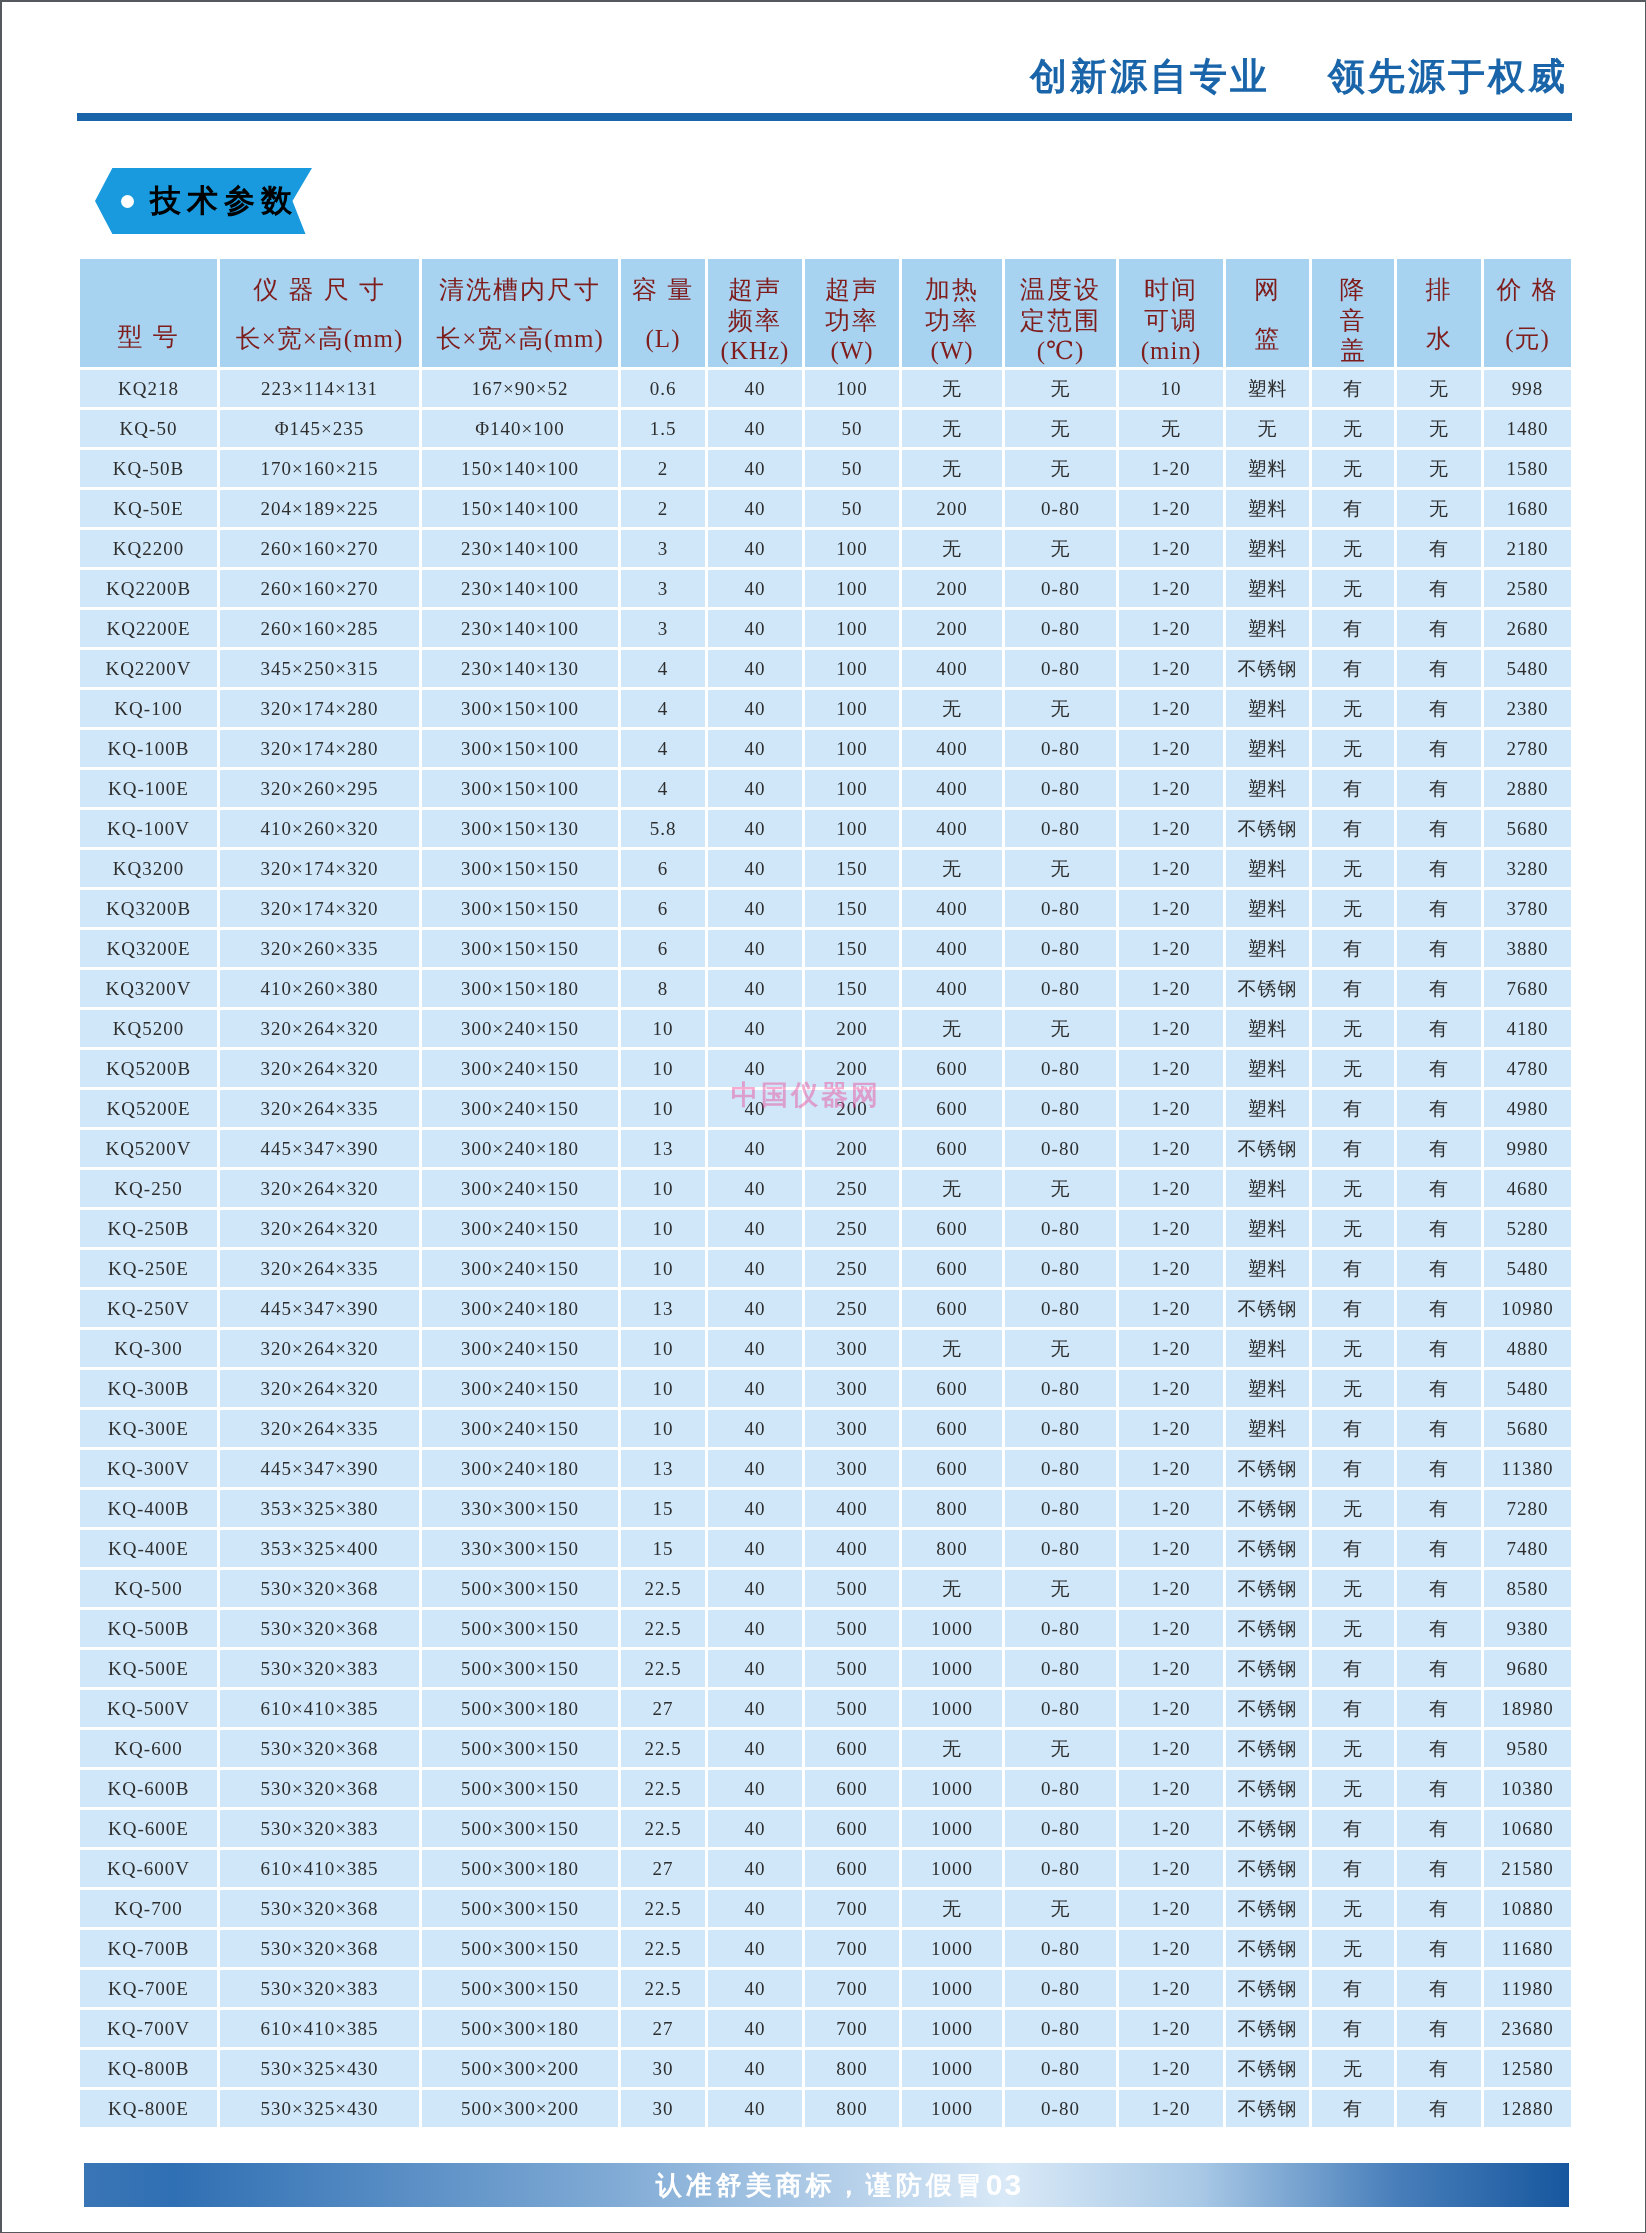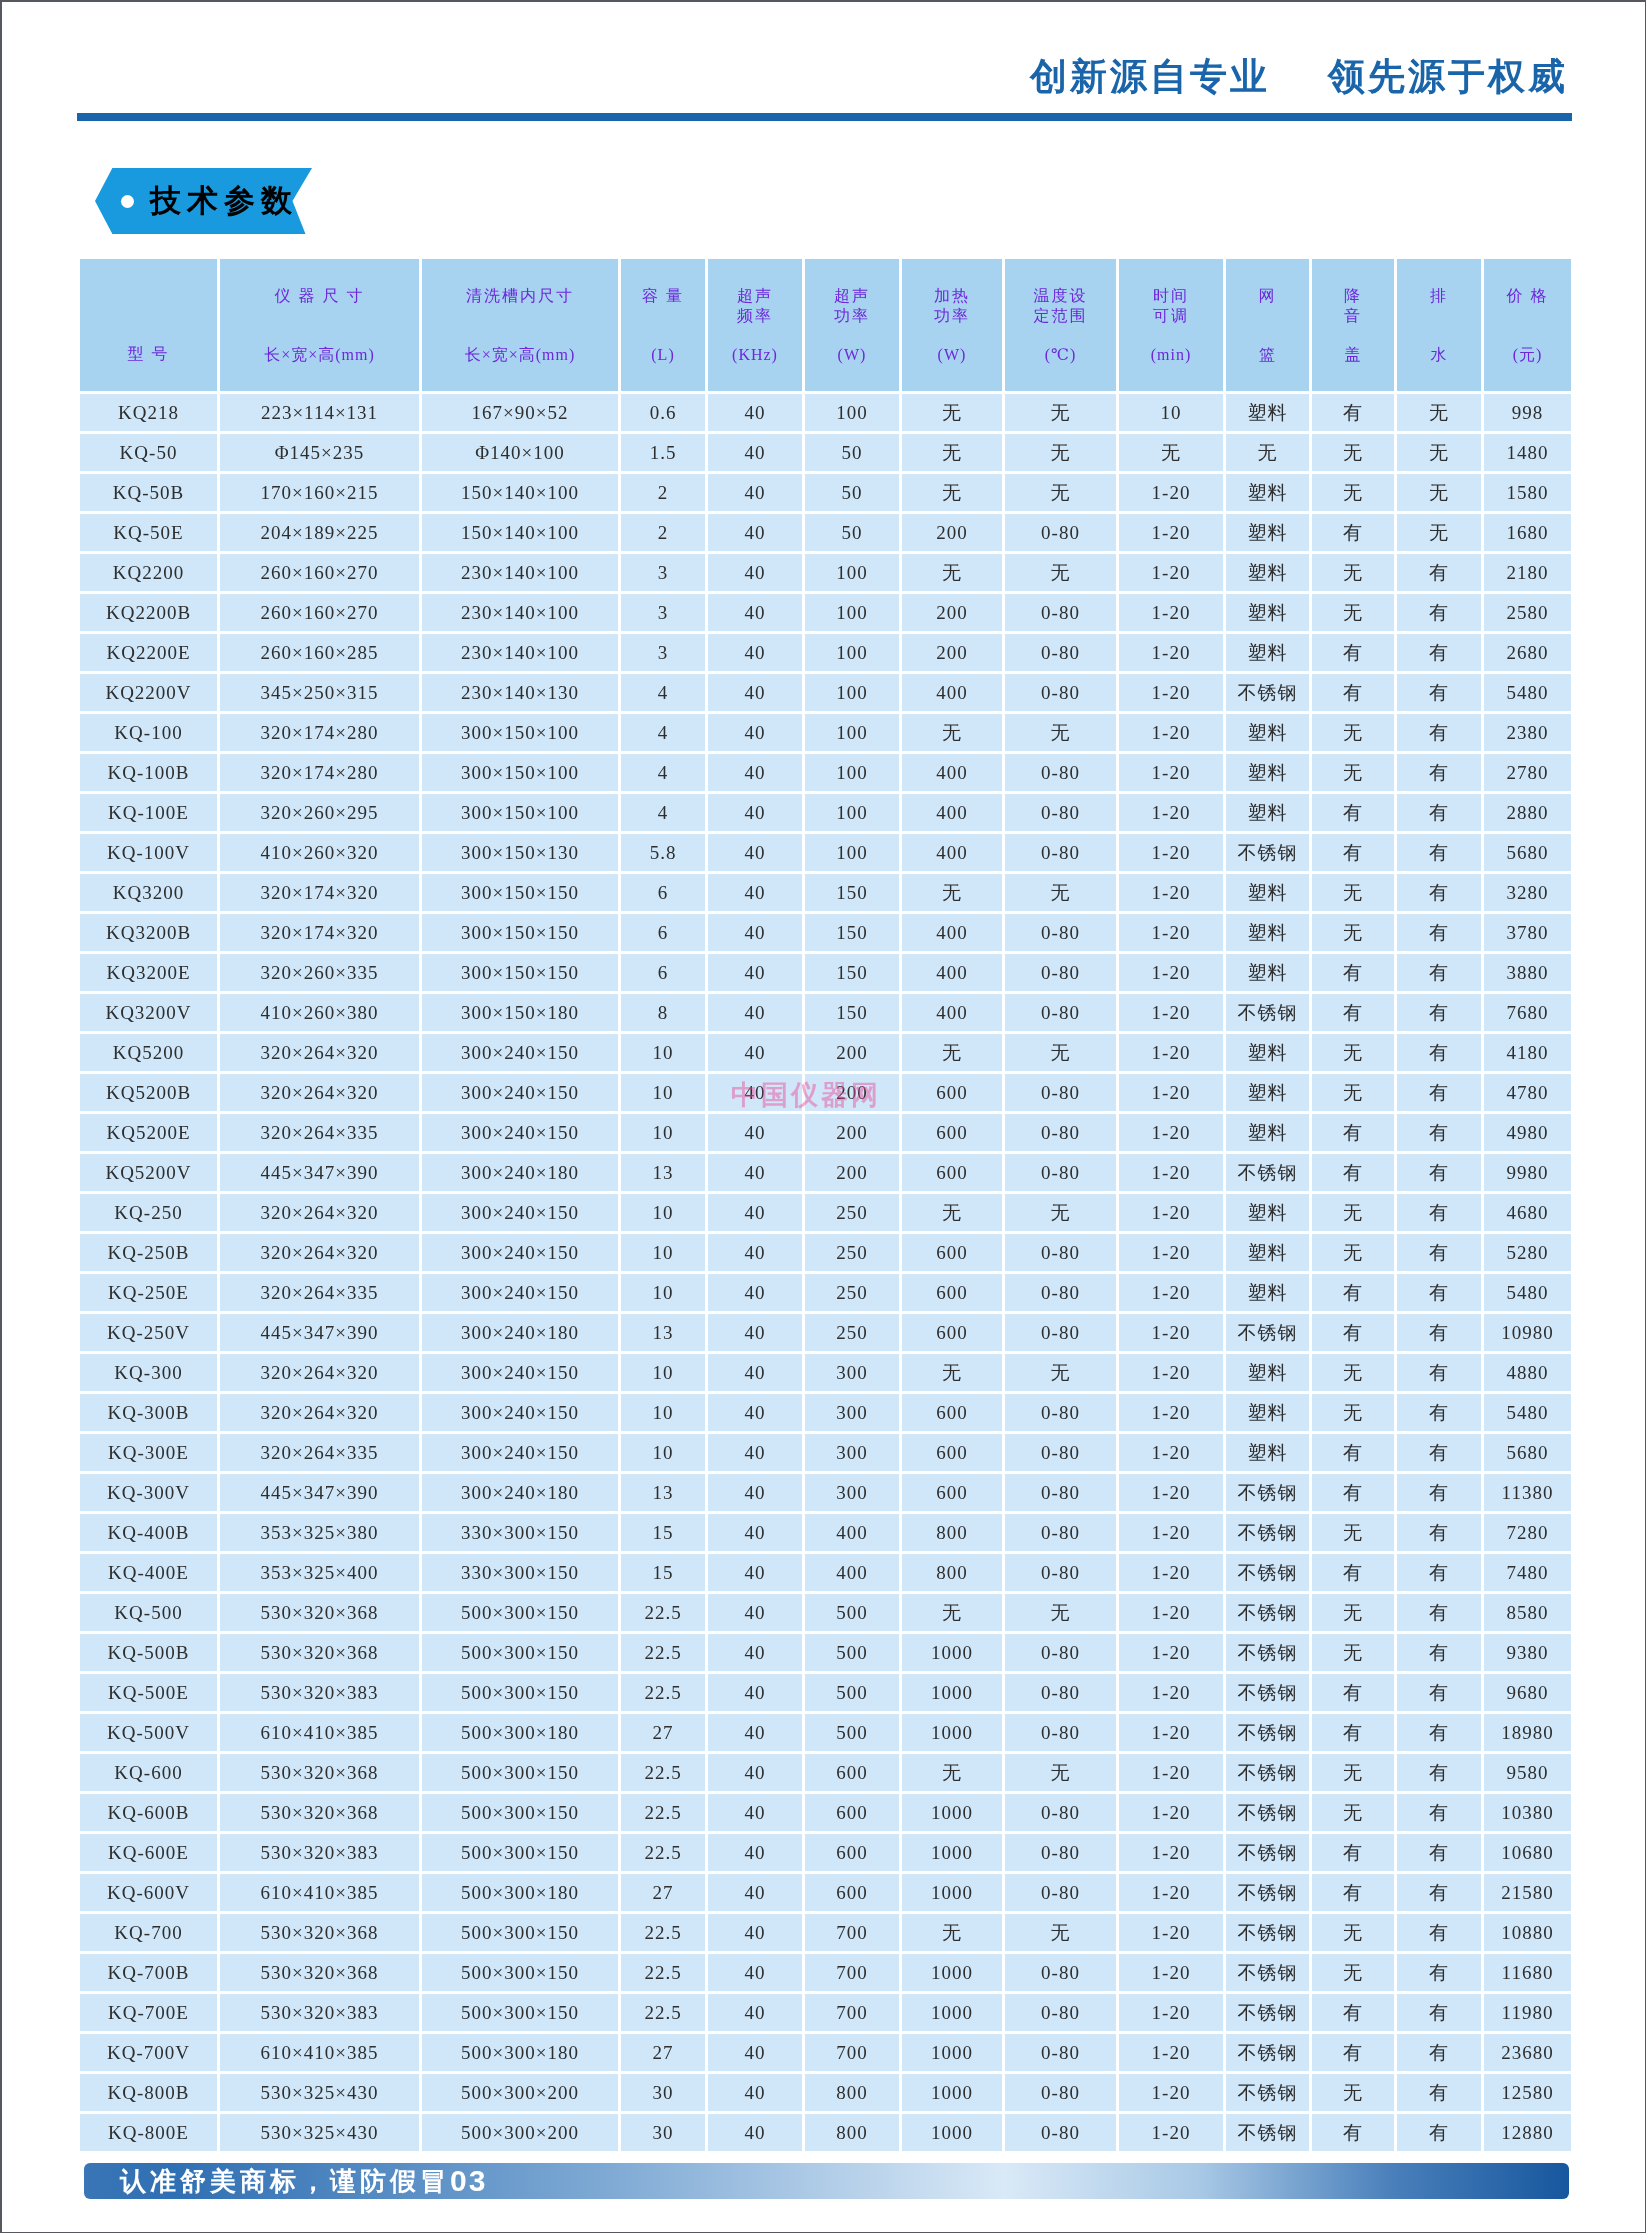--- a/index.html
+++ b/index.html
@@ -56,22 +56,22 @@
   .spec-table col.c5{width:94px}
   .spec-table col.c6{width:100px}
   .spec-table col.c7{width:111px}
   .spec-table col.c8{width:104px}
   .spec-table col.c9{width:83px}
   .spec-table col.c10{width:82px}
   .spec-table col.c11{width:84px}
   .spec-table col.c12{width:87px}
   .spec-table th{
     background:#a7d3f0;
-    height:100px;padding:16px;
-    font-weight:normal;font-size:16px;color:#6d28d9;
+    height:100px;padding:4px;
+    font-weight:normal;font-size:25px;color:#7f1d1d;
     vertical-align:middle;
   }
   .th-inner{
     display:flex;flex-direction:column;justify-content:space-between;
     height:78px;padding:11px 0;
   }
   .th-inner.center{justify-content:flex-end;}
   .th-label{display:flex;flex-direction:column;line-height:1.25;letter-spacing:2px;}
   .th-unit{line-height:1.1;letter-spacing:1px;}
   .spec-table td{
@@ -85,26 +85,25 @@
   
   .watermark{
     position:absolute;left:729px;top:1075px;
     font-family:"Liberation Sans","DejaVu Sans",sans-serif;
     font-size:27px;font-weight:bold;color:#ec4899;opacity:.45;
     letter-spacing:3px;white-space:nowrap;
   }
   
   .footer-bar{
     position:absolute;left:82px;top:2161px;
-    width:1485px;height:36px;
+    width:1485px;height:44px;
     background:linear-gradient(90deg,#3a76b6 0%,#2f6fb3 6%,#7ea9d4 35%,#d9e9f7 62%,#a9c9e6 75%,#4a80bb 88%,#17579e 100%);
-    display:flex;align-items:center;justify-content:flex-start;
+    display:flex;align-items:center;justify-content:center;
     font-family:"Liberation Sans","DejaVu Sans",sans-serif;
     color:#ffffff;
-    border-radius:6px;
   }
   .footer-text{
     font-weight:800;font-size:26px;letter-spacing:4px;
     padding-left:36px;white-space:nowrap;
   }
   .footer-page{
     font-weight:800;font-size:30px;letter-spacing:2px;
     padding-right:10px;
   }
 </style>

